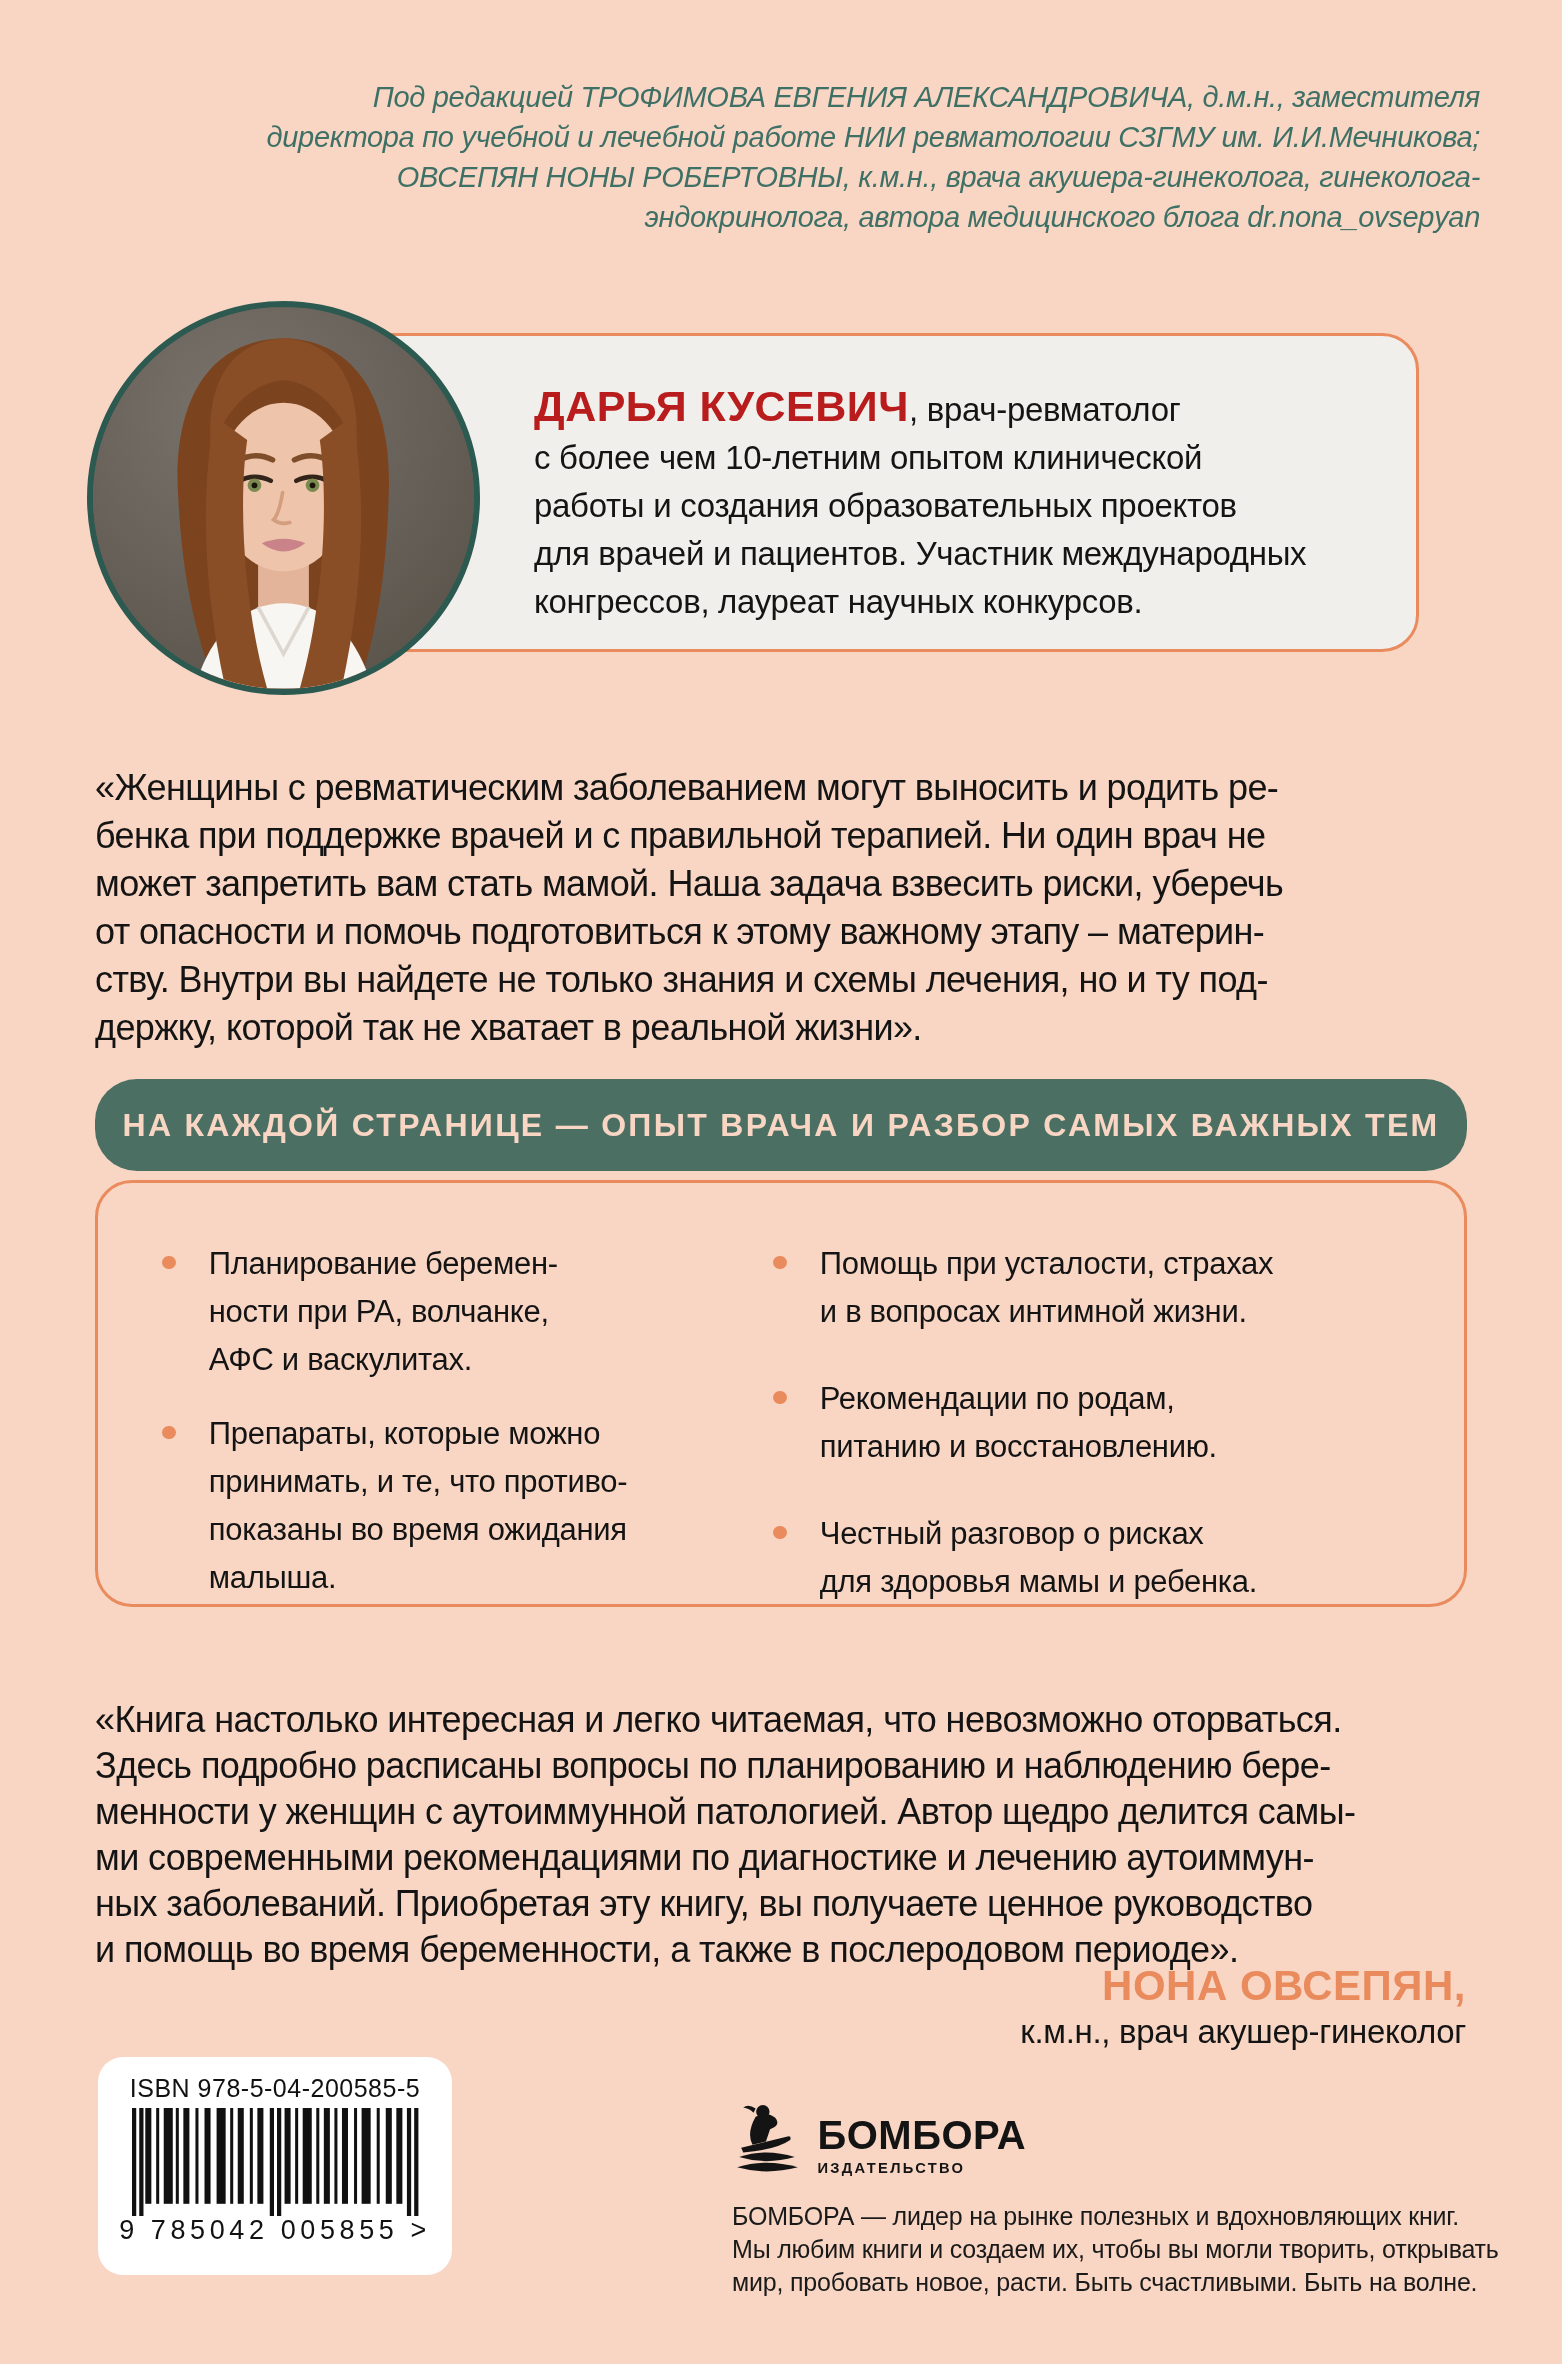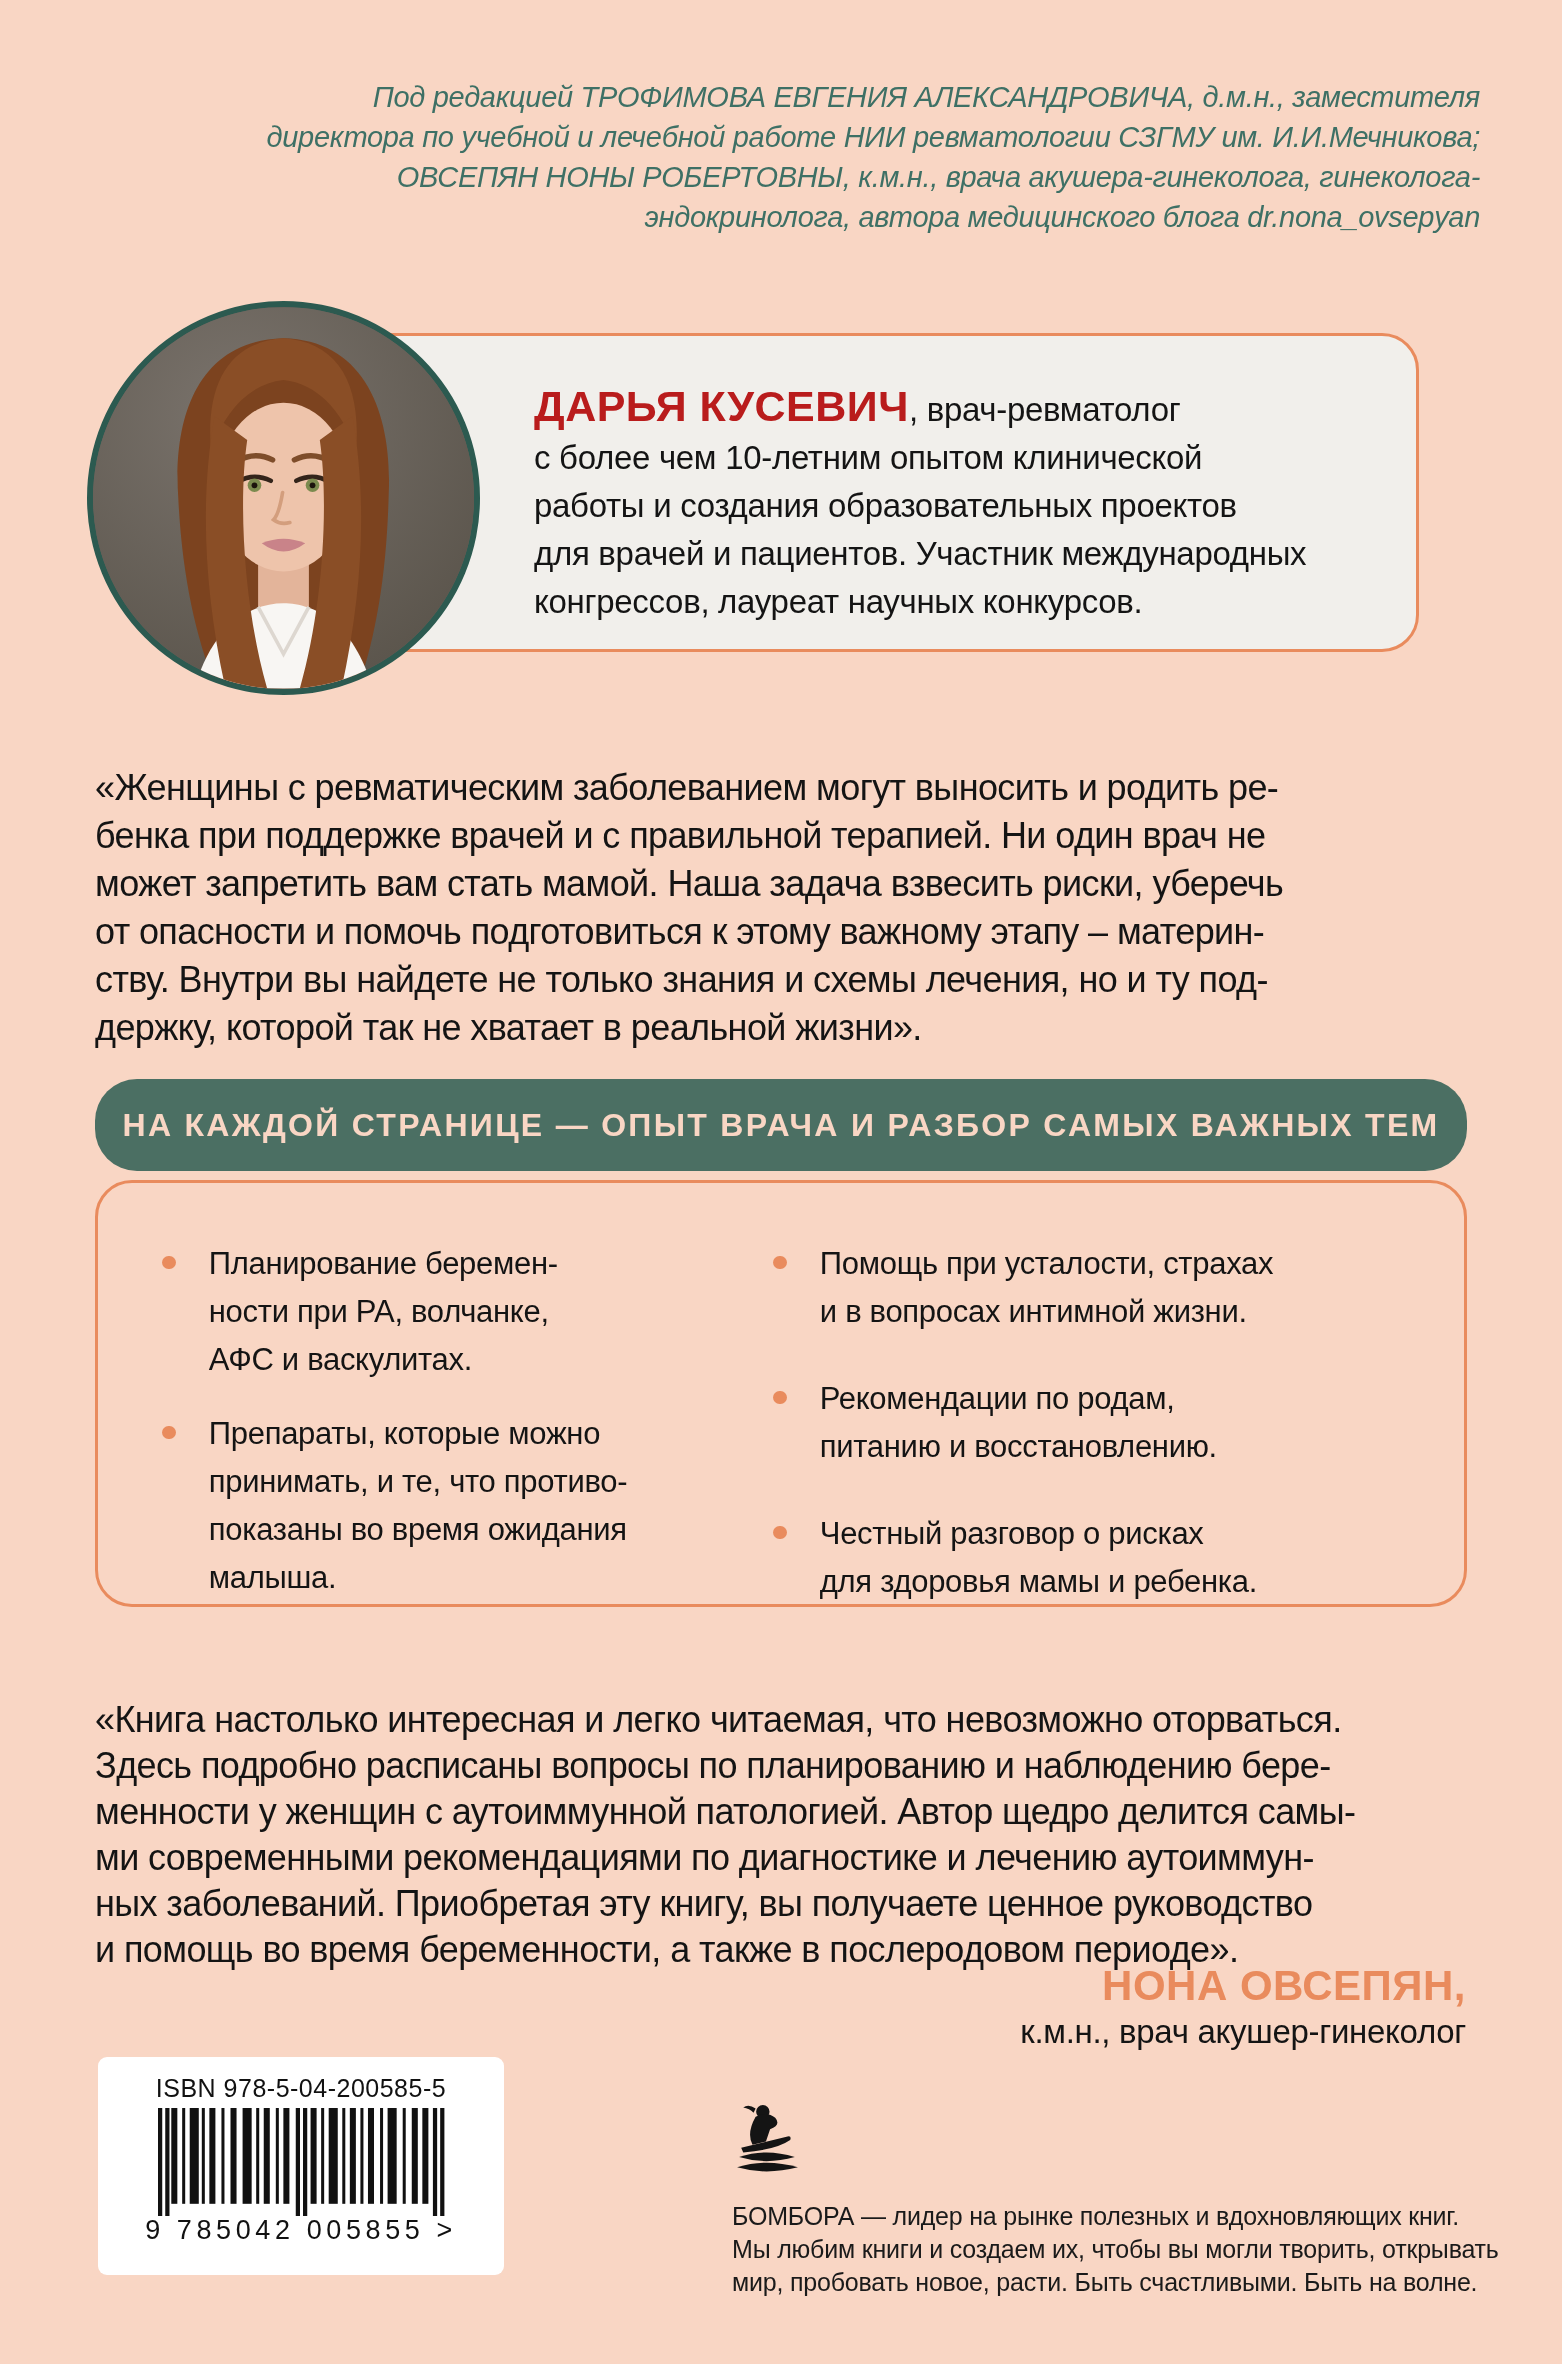--- a/index.html
+++ b/index.html
@@ -100,22 +100,22 @@
   .review-author{
     color:#e98b5d;font-weight:bold;
     font-size:42px;line-height:48px;letter-spacing:0.5px;
   }
   .review-title{
     color:#141414;font-size:33px;line-height:44px;letter-spacing:-0.3px;
   }
 
   
   .isbn-card{
-    left:98px;top:2057px;width:406px;height:218px;
-    background:#ffffff;border-radius:9px;
+    left:98px;top:2057px;width:354px;height:218px;
+    background:#ffffff;border-radius:25px;
     box-sizing:border-box;
     text-align:center;
   }
   .isbn-label{font-size:25px;letter-spacing:0.5px;margin-top:16.5px;color:#111;}
   .barcode{margin-top:5.5px;}
   .isbn-digits{
     font-size:27px;letter-spacing:4.6px;color:#111;margin-top:-3.7px;
   }
 
   
@@ -288,20 +288,24 @@
 
   <div class="abs publisher-logo">
     <svg width="66" height="77" viewBox="0 0 64 72" xmlns="http://www.w3.org/2000/svg" fill="#141414">
       <circle cx="27" cy="9" r="6.5"></circle>
       <path d="M20 6 Q13 1 8 5 Q14 6 18 10 Z"></path>
       <path d="M20 14 Q31 8 39 15 Q45 22 34 26 L30 38 L17 41 Q11 30 20 14 Z"></path>
       <path d="M6 44 L51 33 Q55 32 53.5 36.5 Q40 46 8 48.5 Z"></path>
       <path d="M4 53 Q30 44 58 53 Q30 61 4 53 Z"></path>
       <path d="M2 63 Q30 54 61 63 Q30 71 2 63 Z"></path>
     </svg>
+    <div>
+      <div class="pub-name">БОМБОРА</div>
+      <div class="pub-sub">ИЗДАТЕЛЬСТВО</div>
+    </div>
   </div>
 
   <div class="abs pub-blurb ml">БОМБОРА — лидер на рынке полезных и вдохновляющих книг.
 Мы любим книги и создаем их, чтобы вы могли творить, открывать
 мир, пробовать новое, расти. Быть счастливыми. Быть на волне.</div>
 
 </div>
 
 
 </body></html>

